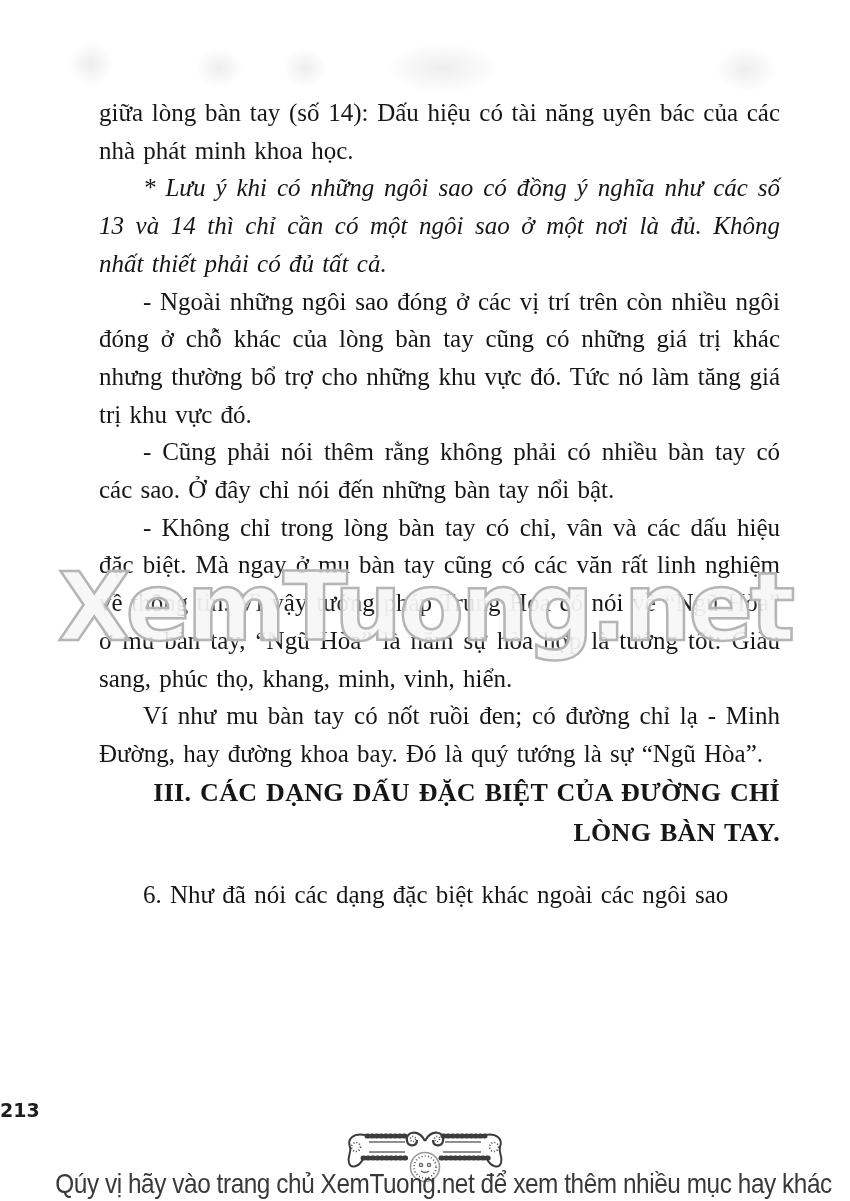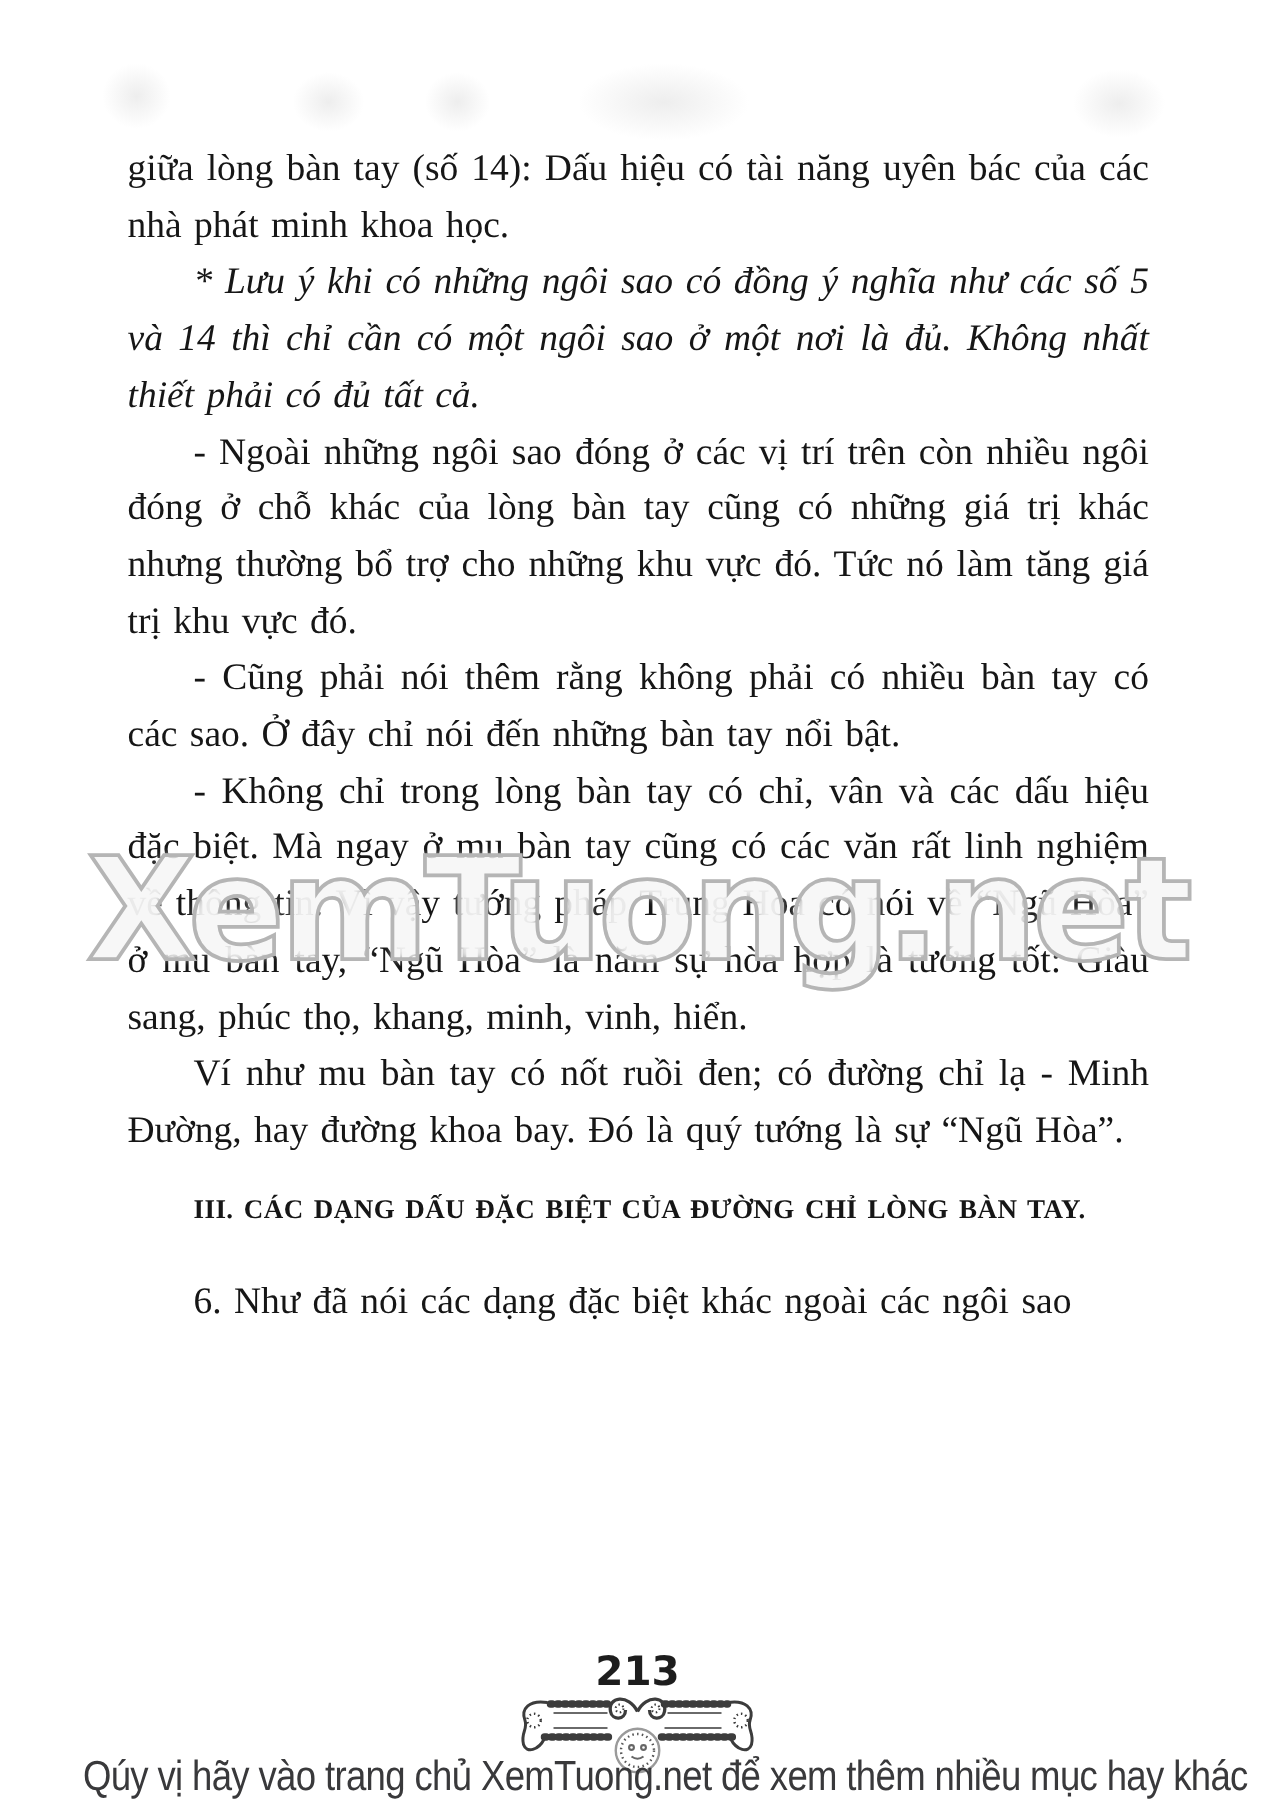--- a/index.html
+++ b/index.html
@@ -7,46 +7,46 @@
     position:relative; width:850px; height:1201px; background:#ffffff;
     overflow:hidden; font-family:"Liberation Serif", serif;
   }
   
   .smudge {
     position:absolute; border-radius:50%;
     background:radial-gradient(ellipse at center, rgba(233,233,233,.8) 0%, rgba(255,255,255,0) 70%);
   }
   
   .content {
-    position:absolute; left:85px; top:94px; width:681px;
+    position:absolute; left:99px; top:94px; width:681px;
     color:#161616; font-size:25px; line-height:37.7px;
     text-align:justify; word-spacing:2px; z-index:1;
   }
   .content p { margin:0; }
   .content p.indent { text-indent:44px; }
   .content p.italic { font-style:italic; }
   .content p.heading {
-    font-weight:bold; font-size:18px; line-height:40px;
-    margin-top:13px; margin-bottom:23px; text-indent:44px; text-align:left;
+    font-weight:bold; font-size:26px; line-height:40px;
+    margin-bottom:23px; text-indent:44px; text-align:right;
     letter-spacing:.3px;
   }
   
   .watermark {
     position:absolute; top:552px; left:50%; transform:translateX(-50%);
     font-family:"DejaVu Sans", sans-serif; font-weight:bold;
     font-size:95px; letter-spacing:-3px; white-space:nowrap;
     color:rgba(238,238,238,0.45);
     -webkit-text-stroke:2.5px #b5b5b5;
     text-shadow:0 0 5px rgba(255,255,255,0.9);
     z-index:5; pointer-events:none;
   }
   .page-number {
-    position:absolute; top:1099px; left:0; width:100%; text-align:center;
+    position:absolute; top:1099px; left:0; width:100%; text-align:left;
     font-family:"DejaVu Sans", sans-serif; font-weight:bold;
-    font-size:27px; color:#1d1d1d; z-index:2;
+    font-size:19px; color:#1d1d1d; z-index:2;
   }
   .ornament {
     position:absolute; top:1125px; left:50%; transform:translateX(-50%);
     z-index:2;
   }
   .footer {
     position:absolute; bottom:1px; left:0; width:100%; text-align:center;
     font-family:"Liberation Sans", sans-serif; font-size:28px;
     color:#39393b; letter-spacing:-0.5px; white-space:nowrap;
     transform:scaleX(0.87); transform-origin:50% 50%; z-index:3;
@@ -59,21 +59,21 @@
 <div class="page">
 
   <div class="smudge" style="left:68px; top:42px; width:46px; height:44px;"></div>
   <div class="smudge" style="left:195px; top:48px; width:48px; height:40px;"></div>
   <div class="smudge" style="left:283px; top:48px; width:44px; height:40px;"></div>
   <div class="smudge" style="left:385px; top:42px; width:115px; height:52px;"></div>
   <div class="smudge" style="left:715px; top:46px; width:62px; height:46px;"></div>
 
   <div class="content">
     <p>giữa lòng bàn tay (số 14): Dấu hiệu có tài năng uyên bác của các nhà phát minh khoa học.</p>
-    <p class="indent italic">* Lưu ý khi có những ngôi sao có đồng ý nghĩa như các số 5 và 14 thì chỉ cần có một ngôi sao ở một nơi là đủ. Không nhất thiết phải có đủ tất cả.</p>
+    <p class="indent italic">* Lưu ý khi có những ngôi sao có đồng ý nghĩa như các số 13 và 14 thì chỉ cần có một ngôi sao ở một nơi là đủ. Không nhất thiết phải có đủ tất cả.</p>
     <p class="indent">- Ngoài những ngôi sao đóng ở các vị trí trên còn nhiều ngôi đóng ở chỗ khác của lòng bàn tay cũng có những giá trị khác nhưng thường bổ trợ cho những khu vực đó. Tức nó làm tăng giá trị khu vực đó.</p>
     <p class="indent">- Cũng phải nói thêm rằng không phải có nhiều bàn tay có các sao. Ở đây chỉ nói đến những bàn tay nổi bật.</p>
     <p class="indent">- Không chỉ trong lòng bàn tay có chỉ, vân và các dấu hiệu đặc biệt. Mà ngay ở mu bàn tay cũng có các văn rất linh nghiệm về thông tin. Vì vậy tướng pháp Trung Hoa có nói về “Ngũ Hòa” ở mu bàn tay, “Ngũ Hòa” là năm sự hòa hợp là tướng tốt: Giàu sang, phúc thọ, khang, minh, vinh, hiển.</p>
     <p class="indent">Ví như mu bàn tay có nốt ruồi đen; có đường chỉ lạ - Minh Đường, hay đường khoa bay. Đó là quý tướng là sự “Ngũ Hòa”.</p>
     <p class="heading">III. CÁC DẠNG DẤU ĐẶC BIỆT CỦA ĐƯỜNG CHỈ LÒNG BÀN TAY.</p>
     <p class="indent">6. Như đã nói các dạng đặc biệt khác ngoài các ngôi sao</p>
   </div>
 
   <div class="watermark">XemTuong.net</div>
 

